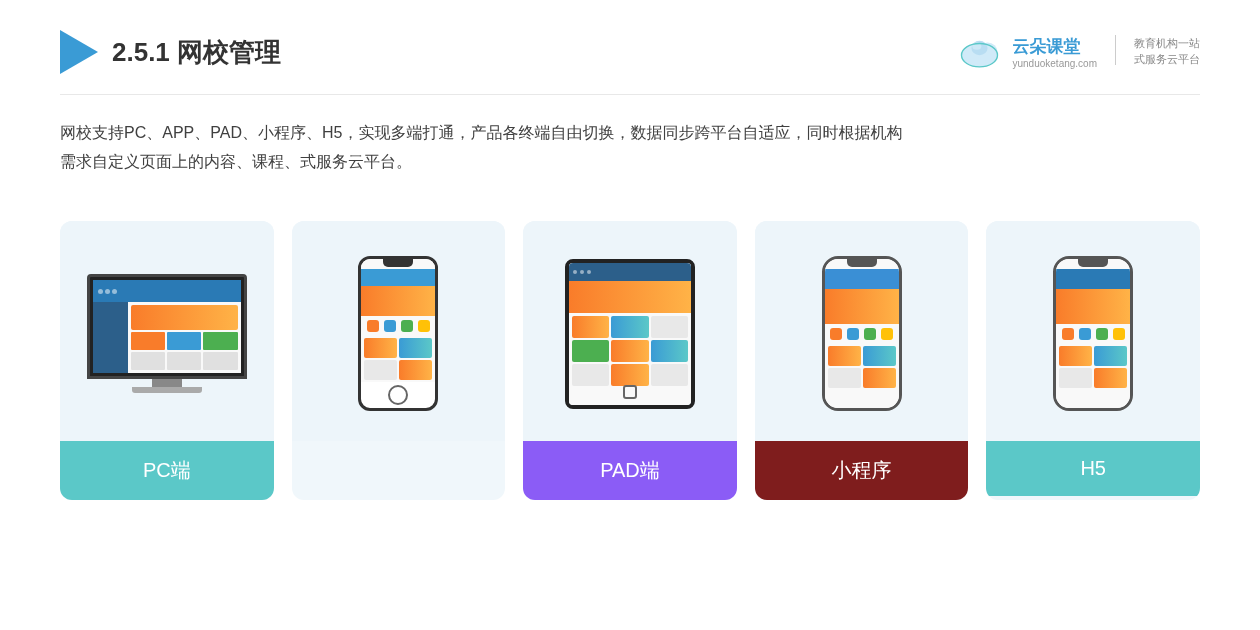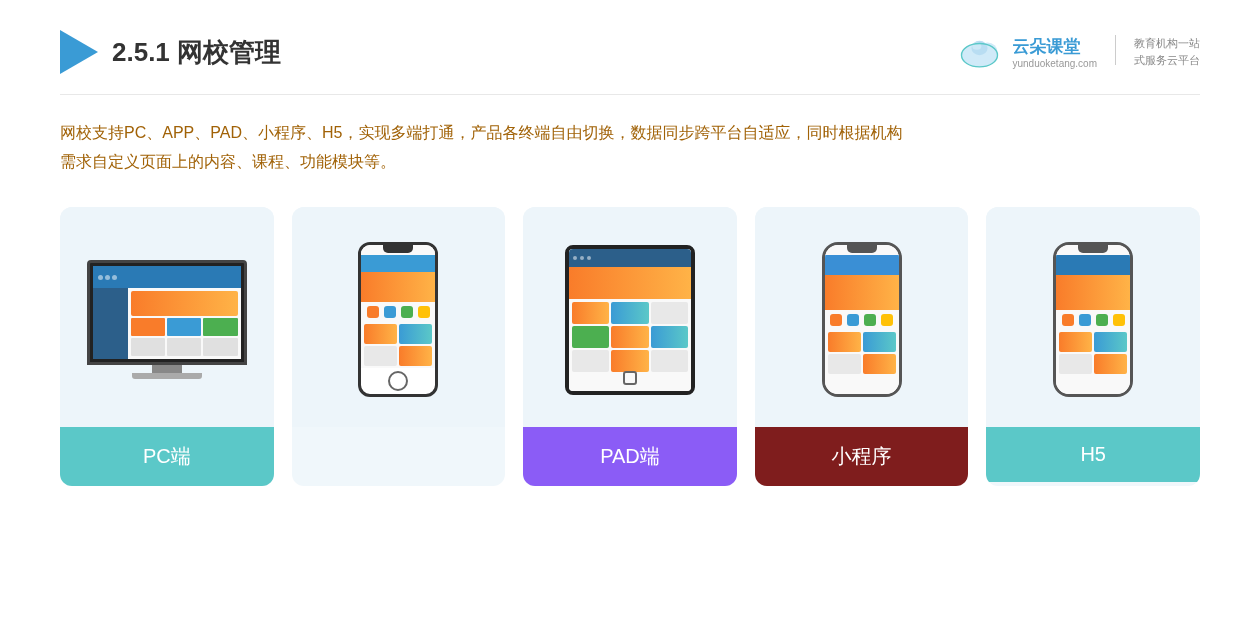--- a/index.html
+++ b/index.html
@@ -50,23 +50,23 @@
       font-weight: 400;
     }
 
     .page-title span {
       font-weight: 700;
     }
 
     
     .description {
       font-size: 16px;
-      color: #a16207;
+      color: #404040;
       line-height: 1.8;
-      margin-bottom: 30px;
+      margin-bottom: 44px;
     }
 
     
     .cards-container {
       display: flex;
       gap: 18px;
       margin-top: 10px;
     }
 
     .card {
@@ -365,21 +365,21 @@
       text-align: center;
       font-size: 20px;
       color: white;
       font-weight: 500;
       background: #5bc8c8;
     }
 
     
     .brand-container {
       display: flex;
-      align-items: center;
+      align-items: flex-start;
       gap: 10px;
     }
 
     .cloud-icon-wrapper {
       display: flex;
       align-items: center;
       justify-content: center;
     }
 
     .cloud-svg {
@@ -462,21 +462,21 @@
         <div class="brand-slogan-text">
           <span>教育机构一站</span>
           <span>式服务云平台</span>
         </div>
       </div>
     </div>
   </div>
 
   <div class="description">
     <div>网校支持PC、APP、PAD、小程序、H5，实现多端打通，产品各终端自由切换，数据同步跨平台自适应，同时根据机构</div>
-    <div>需求自定义页面上的内容、课程、功能模块等。</div>
+    <div>需求自定义页面上的内容、课程、式服务云平台。</div>
   </div>
 
   <div class="cards-container">
 
     <div class="card">
       <div class="card-image-area">
         <div class="pc-monitor">
           <div class="monitor-screen">
             <div class="monitor-inner">
               <div class="monitor-header-bar">

